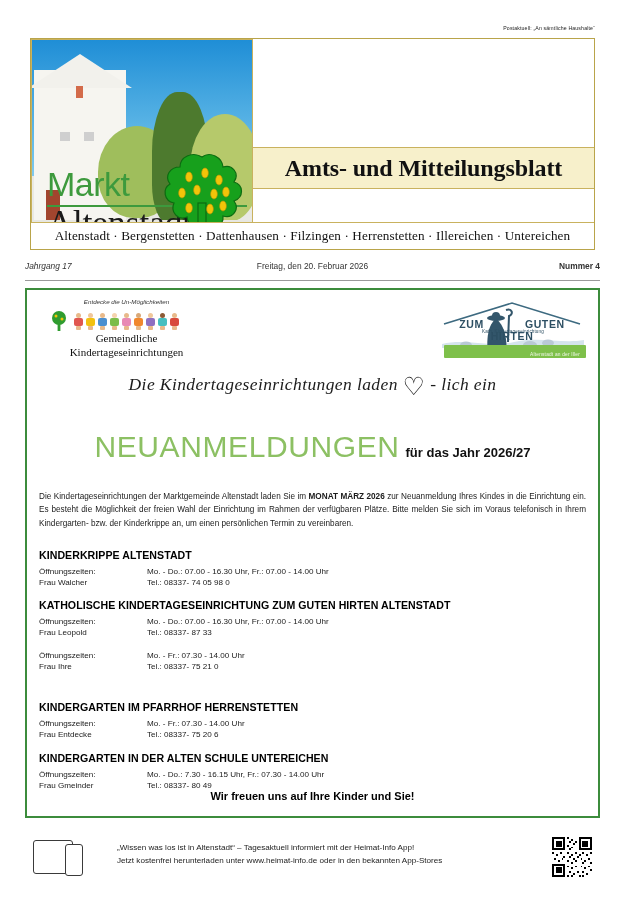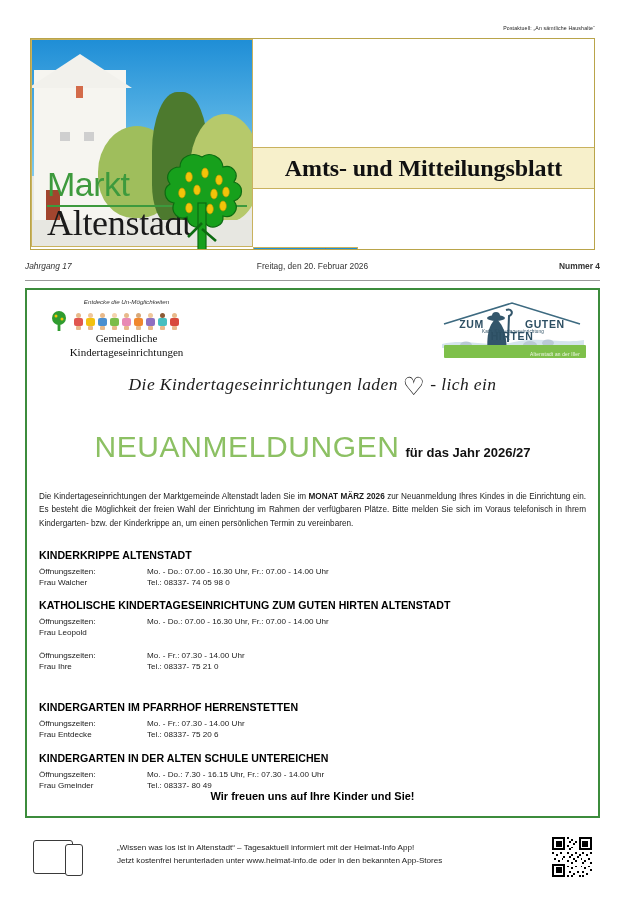--- a/index.html
+++ b/index.html
@@ -238,20 +238,21 @@
           <ellipse cx="39" cy="41" rx="3.4" ry="5"></ellipse>
           <ellipse cx="56" cy="45" rx="3.4" ry="5"></ellipse>
           <ellipse cx="68" cy="43" rx="3.4" ry="5"></ellipse>
           <ellipse cx="31" cy="59" rx="3.4" ry="5"></ellipse>
           <ellipse cx="52" cy="60" rx="3.4" ry="5"></ellipse>
           <ellipse cx="65" cy="57" rx="3.4" ry="5"></ellipse>
         </g>
       </svg>
     </div>
 
+    <div class="villages">Altenstadt · Bergenstetten · Dattenhausen · Filzingen · Herrenstetten · Illereichen · Untereichen</div>
   </div>
 
   <div class="issuebar">
     <div class="l">Jahrgang 17</div>
     <div class="c">Freitag, den 20. Februar 2026</div>
     <div class="r">Nummer 4</div>
   </div>
 
   <div class="adbox">
 
@@ -372,20 +373,21 @@
 
     <div class="inst" style="top:309px;">
       <h3>KATHOLISCHE KINDERTAGESEINRICHTUNG ZUM GUTEN HIRTEN ALTENSTADT</h3>
       <div class="rows">
         <div class="row">
           <div class="k">Öffnungszeiten:</div>
           <div class="v">Mo. - Do.: 07.00 - 16.30 Uhr, Fr.: 07.00 - 14.00 Uhr</div>
         </div>
         <div class="row">
           <div class="k">Frau Leopold</div>
+          <div class="v">Tel.: 08337- 87 33</div>
         </div>
       </div>
     </div>
 
     <div class="inst" style="top:360px;">
       <div class="rows">
         <div class="row">
           <div class="k">Öffnungszeiten:</div>
           <div class="v">Mo. - Fr.: 07.30 - 14.00 Uhr</div>
         </div>

